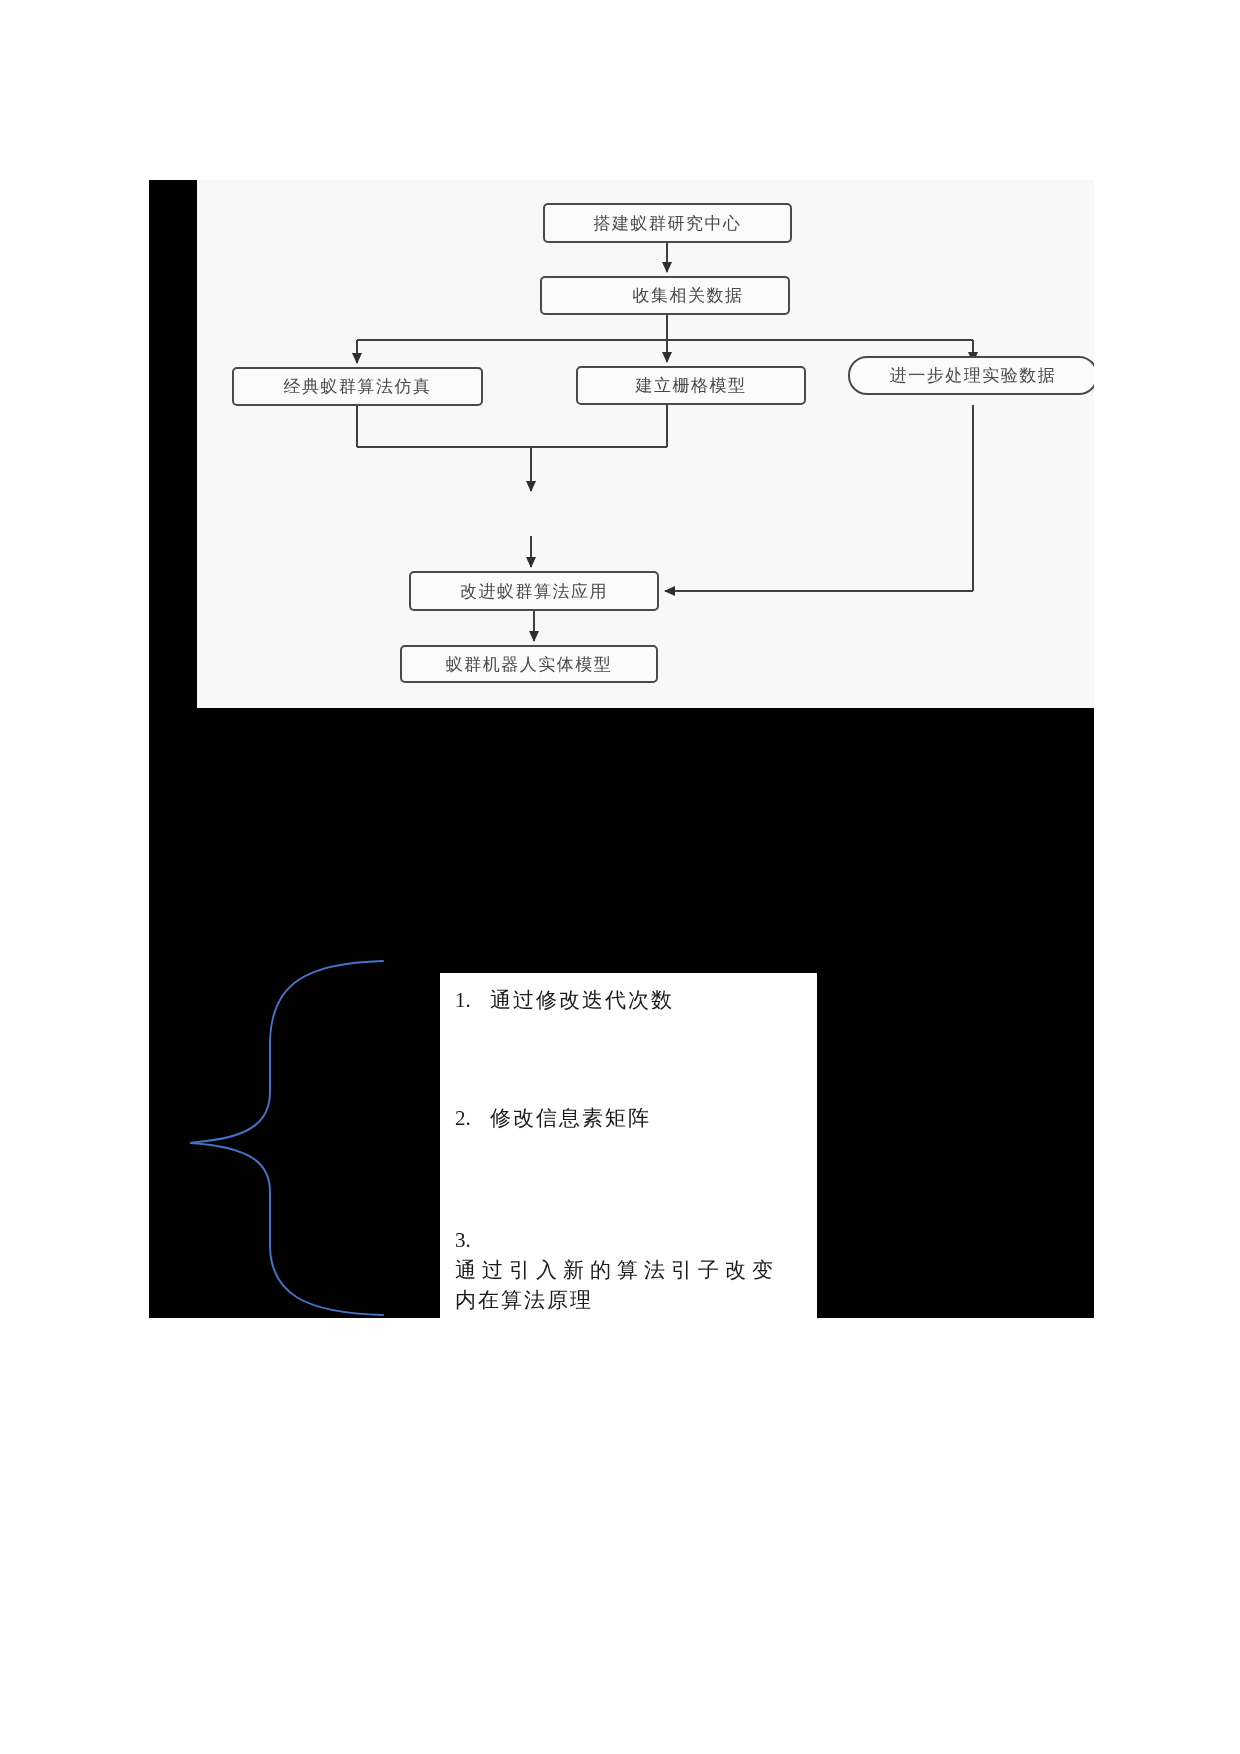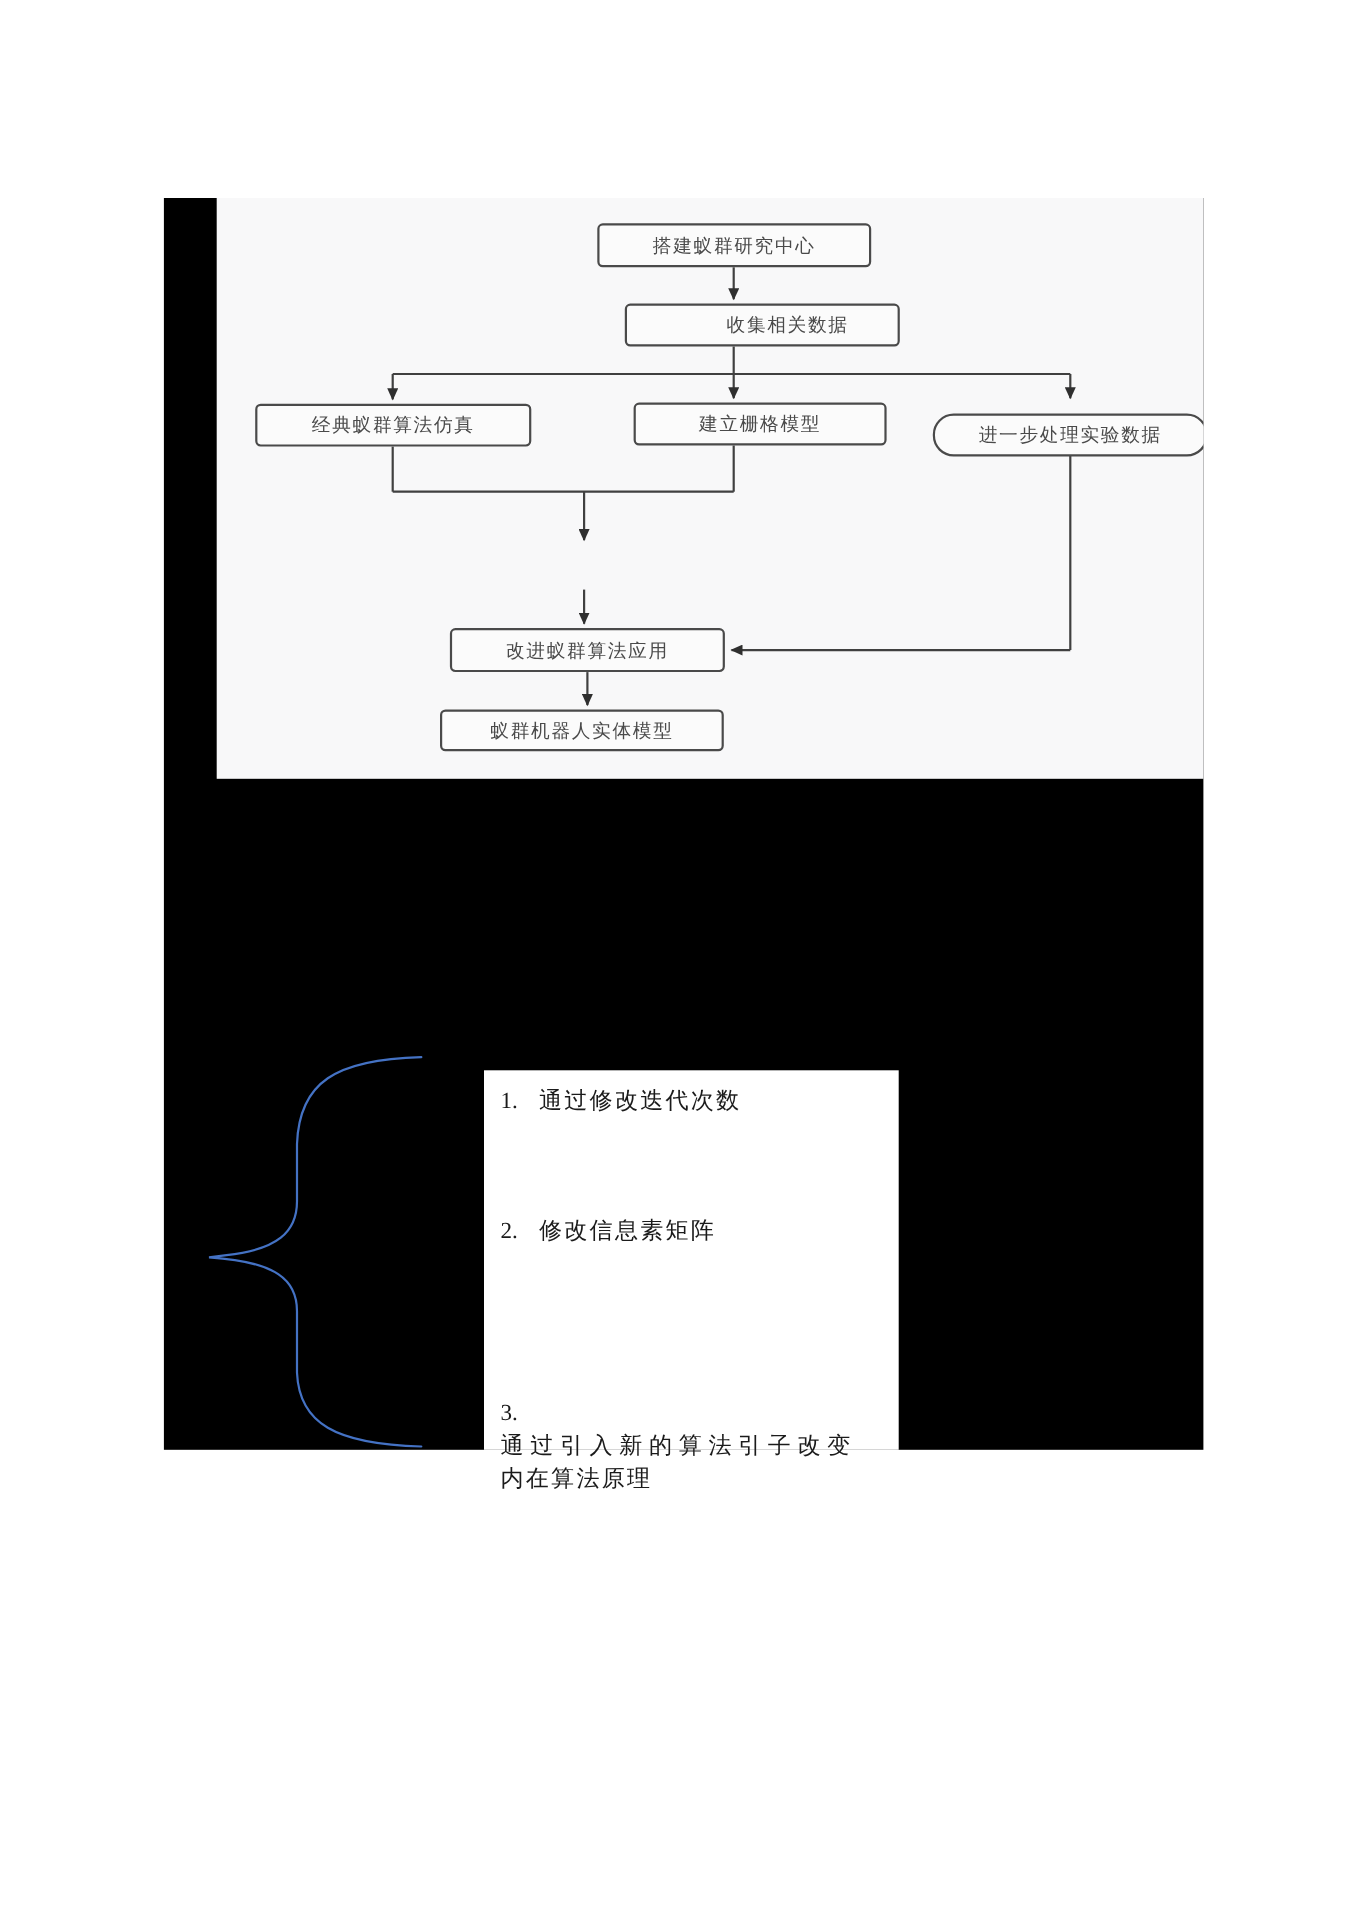--- a/index.html
+++ b/index.html
@@ -11,38 +11,38 @@
   .black-bg{position:absolute;left:149px;top:180px;width:981px;height:1138px;background:#000000;}
   
   .panel{position:absolute;left:197px;top:180px;width:933px;height:528px;background:#f8f8f9;}
   
   .node{
     position:absolute;box-sizing:border-box;border:2px solid #4a4a4a;border-radius:5px;
     background:#fbfbfb;display:flex;align-items:center;justify-content:center;
     font-size:17px;color:#4a4a4a;letter-spacing:1.5px;white-space:nowrap;
   }
   .n1{left:543px;top:203px;width:249px;height:40px;}
-  .n2{left:568px;top:276px;width:250px;height:39px;padding-left:46px;}
+  .n2{left:540px;top:276px;width:250px;height:39px;padding-left:46px;}
   .n3{left:232px;top:367px;width:251px;height:39px;}
   .n4{left:552px;top:366px;width:230px;height:39px;margin-left:24px;}
-  .n5{left:848px;top:376px;width:250px;height:39px;border-radius:19px;}
+  .n5{left:848px;top:356px;width:250px;height:39px;border-radius:19px;}
   .n6{left:317px;top:495px;width:428px;height:41px;}
   .n7{left:409px;top:571px;width:250px;height:40px;font-family:Liberation Serif, serif;}
   .n8{left:400px;top:645px;width:258px;height:38px;}
   
   .overlay{position:absolute;left:0;top:0;width:1240px;height:1754px;pointer-events:none;}
   
   .list-panel{
     position:absolute;left:440px;top:973px;width:377px;height:345px;background:#ffffff;
     font-family:"Liberation Serif","DejaVu Serif",serif;color:#1b1b1b;
   }
   .list-item{position:absolute;left:15px;right:8px;font-size:21px;line-height:30px;}
   .li-1{top:12px;font-family:Liberation Serif, serif;}
   .li-2{top:130px;}
-  .li-3{top:252px;margin-top:44px;}
+  .li-3{top:252px;}
   .num{display:inline-block;width:35px;vertical-align:top;}
   .itext{display:inline-block;vertical-align:top;letter-spacing:2px;}
   .itext .l1{white-space:nowrap;}
   .li-3 .l1{letter-spacing:6px;}
 </style>
 </head>
 <body>
 
 <div id="page">
 

